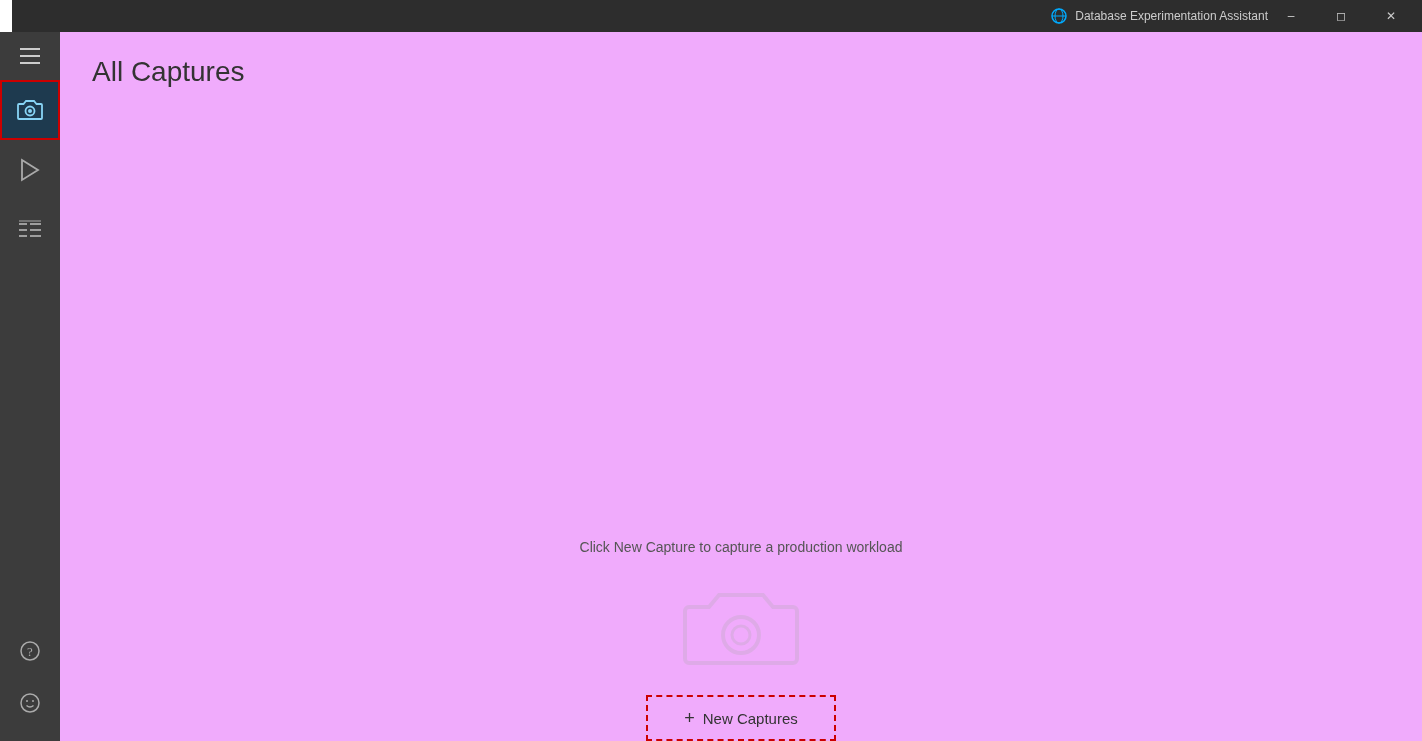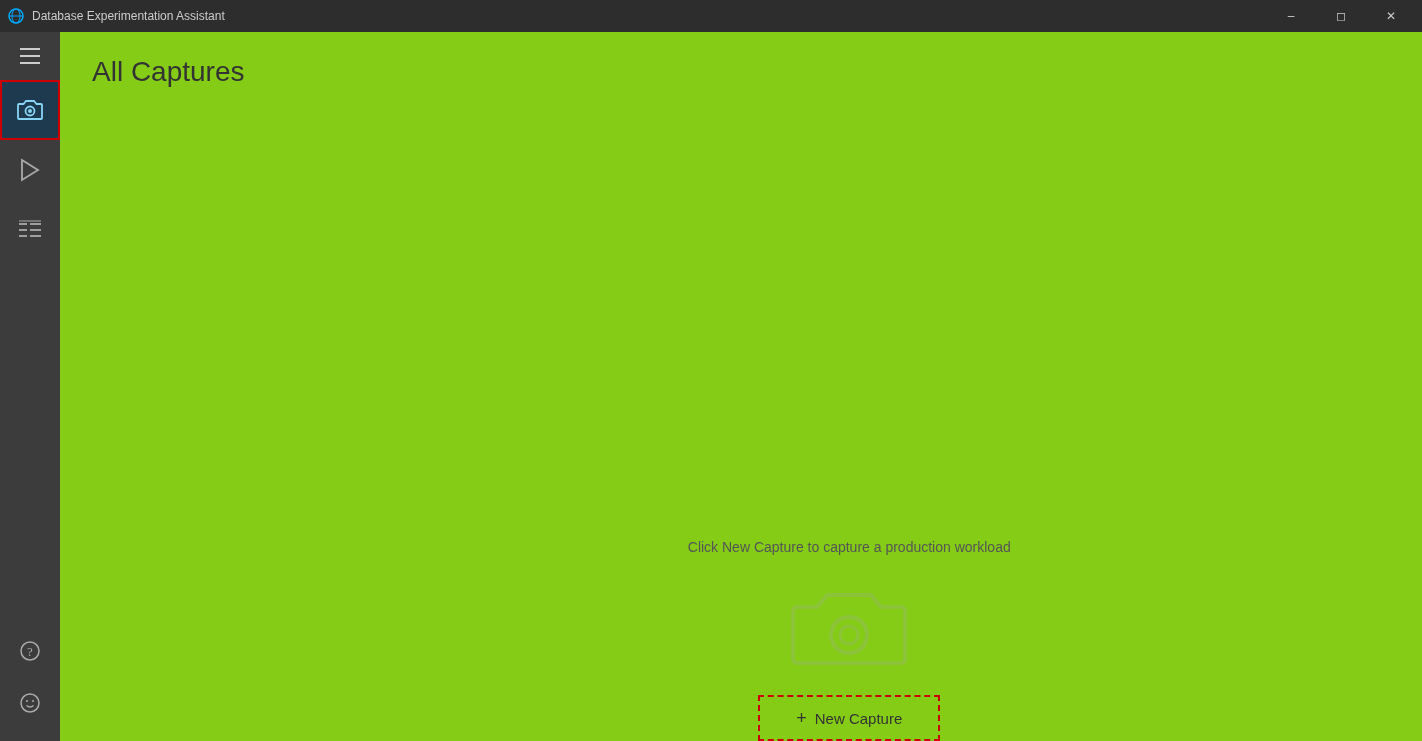--- a/index.html
+++ b/index.html
@@ -17,23 +17,24 @@
       display: flex;
       flex-direction: column;
     }
 
     
     .title-bar {
       height: 32px;
       background: #2d2d2d;
       display: flex;
       align-items: center;
-      justify-content: space-between;
+      justify-content: flex-end;
       padding: 0 8px;
       flex-shrink: 0;
+      margin-left: 12px;
     }
 
     .title-bar-left {
       display: flex;
       align-items: center;
       gap: 8px;
     }
 
     .app-icon {
       width: 16px;
@@ -138,23 +139,23 @@
       display: flex;
       align-items: center;
       justify-content: center;
       cursor: pointer;
       color: #aaa;
     }
 
     
     .content-area {
       flex: 1;
-      background: #84cc16;
-      display: flex;
-      flex-direction: row;
+      background: #f0abfc;
+      display: flex;
+      flex-direction: column;
     }
 
     .content-header {
       padding: 24px 32px 16px 32px;
     }
 
     .content-title {
       font-size: 28px;
       font-weight: 300;
       color: #333;
@@ -301,19 +302,19 @@
       <div class="camera-icon-large">
         <svg viewBox="0 0 120 100" fill="none" xmlns="http://www.w3.org/2000/svg">
           <path d="M38 20H82L92 32H112C114.2 32 116 33.8 116 36V84C116 86.2 114.2 88 112 88H8C5.8 88 4 86.2 4 84V36C4 33.8 5.8 32 8 32H28L38 20Z" stroke="#aaa" stroke-width="4" fill="none"></path>
           <circle cx="60" cy="60" r="18" stroke="#aaa" stroke-width="4" fill="none"></circle>
           <circle cx="60" cy="60" r="9" stroke="#aaa" stroke-width="3" fill="none"></circle>
         </svg>
       </div>
 
       <button class="new-capture-btn">
         <span class="plus-icon">+</span>
-        <span>New Capture</span>
+        <span>New Captures</span>
       </button>
     </div>
 
   </div>
 
 </div>
 
 </body></html>

